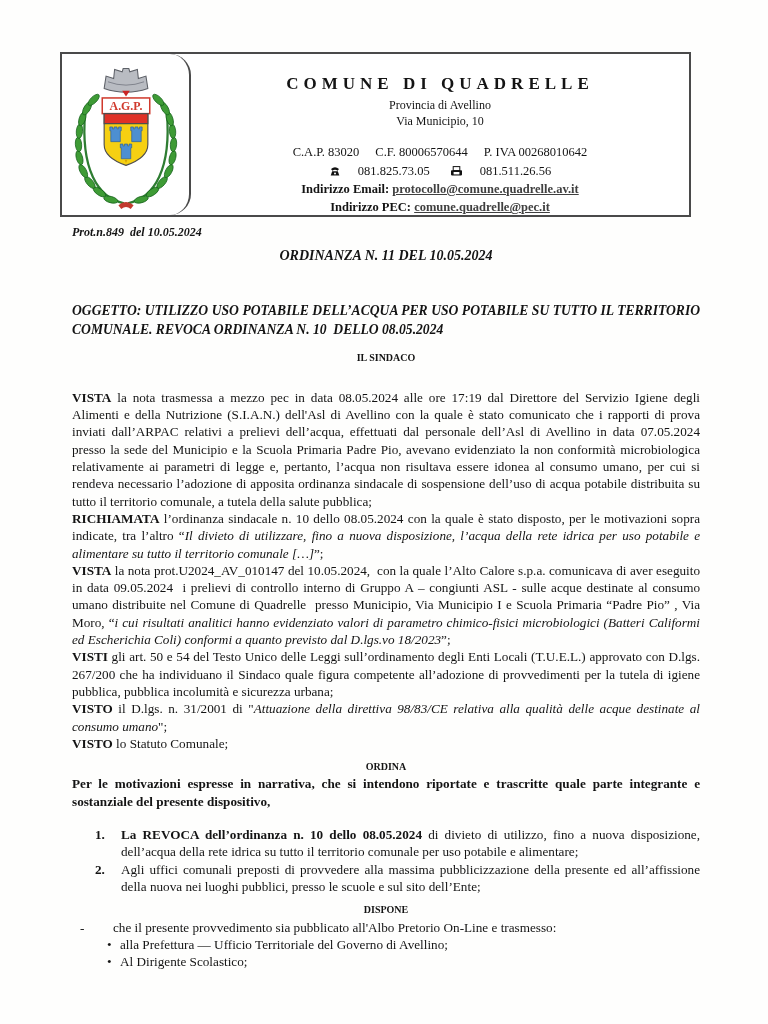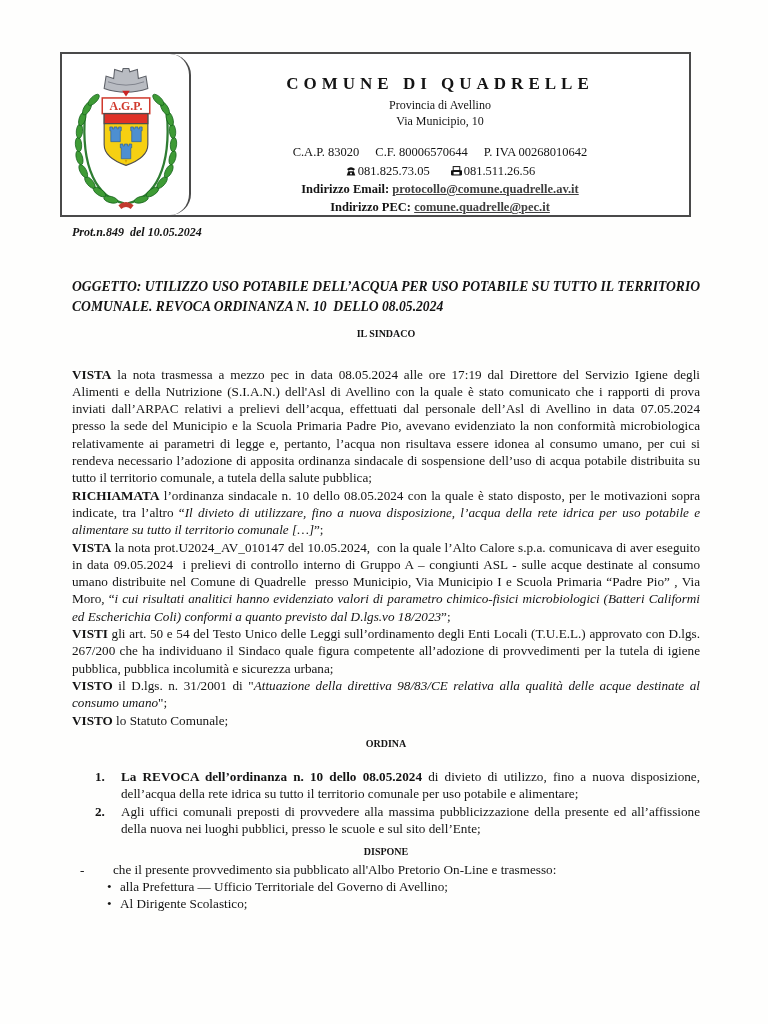--- a/index.html
+++ b/index.html
@@ -14,21 +14,21 @@
   }
   .header-left{
     width:127px;flex:none;border-right:2px solid #4a4a4a;
     display:flex;align-items:center;justify-content:center;border-radius:21px;
   }
   .header-right{flex:1;text-align:center;padding-top:13px;line-height:1.3;}
   .muni-name{font-size:17px;font-weight:bold;letter-spacing:5px;margin:6px 0 3px;}
   .muni-sub{font-size:12px;}
   .registry-row{margin-top:15px;display:flex;justify-content:center;gap:16px;font-size:12.5px;}
   .phone-row{display:flex;justify-content:center;gap:20px;align-items:center;font-size:12.5px;margin-top:2px;}
-  .phone-item{display:inline-flex;align-items:center;gap:1px;}
+  .phone-item{display:inline-flex;align-items:center;gap:17px;}
   .contact-line{font-size:12.5px;margin-top:2px;}
   .contact-label{font-weight:bold;}
   a.link{color:#404040;text-decoration:underline;cursor:pointer;font-weight:bold;}
   .gi{display:inline-block;vertical-align:-1px;}
   
   .doc-body{margin:7px 68px 0 72px;font-size:13.2px;line-height:17.3px;}
   .prot{font-weight:bold;font-style:italic;font-size:12px;}
   .ord-title{text-align:center;font-weight:bold;font-style:italic;font-size:14px;margin-top:6px;}
   .subject{font-weight:bold;font-style:italic;font-size:13.6px;margin-top:36px;
            text-align:justify;line-height:19.5px;}
@@ -153,35 +153,37 @@
         <span class="contact-label">Indirizzo PEC:</span>
         <a class="link" href="#">comune.quadrelle@pec.it</a>
       </div>
     </div>
   </div>
 
   <div class="doc-body">
 
     <div class="prot">Prot.n.849&nbsp; del 10.05.2024</div>
 
+    <div class="ord-title">ORDINANZA N. 11 DEL 10.05.2024</div>
 
     <div class="subject">OGGETTO: UTILIZZO USO POTABILE DELL’ACQUA PER USO POTABILE SU TUTTO IL TERRITORIO COMUNALE. REVOCA ORDINANZA N. 10&nbsp; DELLO 08.05.2024</div>
 
     <div class="center-head">IL SINDACO</div>
 
     <div class="recitals">
       <p class="recital" style="margin:0"><span class="lead">VISTA</span><span> la nota trasmessa a mezzo pec in data 08.05.2024 alle ore 17:19 dal Direttore del Servizio Igiene degli Alimenti e della Nutrizione (S.I.A.N.) dell'Asl di Avellino con la quale è stato comunicato che i rapporti di prova inviati dall’ARPAC relativi a prelievi dell’acqua, effettuati dal personale dell’Asl di Avellino in data 07.05.2024 presso la sede del Municipio e la Scuola Primaria Padre Pio, avevano evidenziato la non conformità microbiologica relativamente ai parametri di legge e, pertanto, l’acqua non risultava essere idonea al consumo umano, per cui si rendeva necessario l’adozione di apposita ordinanza sindacale di sospensione dell’uso di acqua potabile distribuita su tutto il territorio comunale, a tutela della salute pubblica;</span><span class="q"></span><span></span></p>
       <p class="recital" style="margin:0"><span class="lead">RICHIAMATA</span><span> l’ordinanza sindacale n. 10 dello 08.05.2024 con la quale è stato disposto, per le motivazioni sopra indicate, tra l’altro “</span><span class="q">Il divieto di utilizzare, fino a nuova disposizione, l’acqua della rete idrica per uso potabile e alimentare su tutto il territorio comunale […]</span><span>”;</span></p>
       <p class="recital" style="margin:0"><span class="lead">VISTA</span><span> la nota prot.U2024_AV_010147 del 10.05.2024,&nbsp; con la quale l’Alto Calore s.p.a. comunicava di aver eseguito in data 09.05.2024&nbsp; i prelievi di controllo interno di Gruppo A – congiunti ASL - sulle acque destinate al consumo umano distribuite nel Comune di Quadrelle&nbsp; presso Municipio, Via Municipio I e Scuola Primaria “Padre Pio” , Via Moro, “</span><span class="q">i cui risultati analitici hanno evidenziato valori di parametro chimico-fisici microbiologici (Batteri Califormi ed Escherichia Coli) conformi a quanto previsto dal D.lgs.vo 18/2023</span><span>”;</span></p>
       <p class="recital" style="margin:0"><span class="lead">VISTI</span><span> gli art. 50 e 54 del Testo Unico delle Leggi sull’ordinamento degli Enti Locali (T.U.E.L.) approvato con D.lgs. 267/200 che ha individuano il Sindaco quale figura competente all’adozione di provvedimenti per la tutela di igiene pubblica, pubblica incolumità e sicurezza urbana;</span><span class="q"></span><span></span></p>
       <p class="recital" style="margin:0"><span class="lead">VISTO</span><span> il D.lgs. n. 31/2001 di "</span><span class="q">Attuazione della direttiva 98/83/CE relativa alla qualità delle acque destinate al consumo umano</span><span>";</span></p>
       <p class="recital" style="margin:0"><span class="lead">VISTO</span><span> lo Statuto Comunale;</span><span class="q"></span><span></span></p>
     </div>
 
     <div class="center-head head-gap">ORDINA</div>
+    <div class="intro">Per le motivazioni espresse in narrativa, che si intendono riportate e trascritte quale parte integrante e sostanziale del presente dispositivo,</div>
 
     <div class="olist">
       <div class="oitem">
         <span class="onum">1.</span>
         <div class="otext"><span class="b">La REVOCA dell’ordinanza n. 10 dello 08.05.2024</span><span> di divieto di utilizzo, fino a nuova disposizione, dell’acqua della rete idrica su tutto il territorio comunale per uso potabile e alimentare;</span></div>
       </div>
       <div class="oitem">
         <span class="onum">2.</span>
         <div class="otext"><span class="b"></span><span>Agli uffici comunali preposti di provvedere alla massima pubblicizzazione della presente ed all’affissione della nuova nei luoghi pubblici, presso le scuole e sul sito dell’Ente;</span></div>
       </div>

